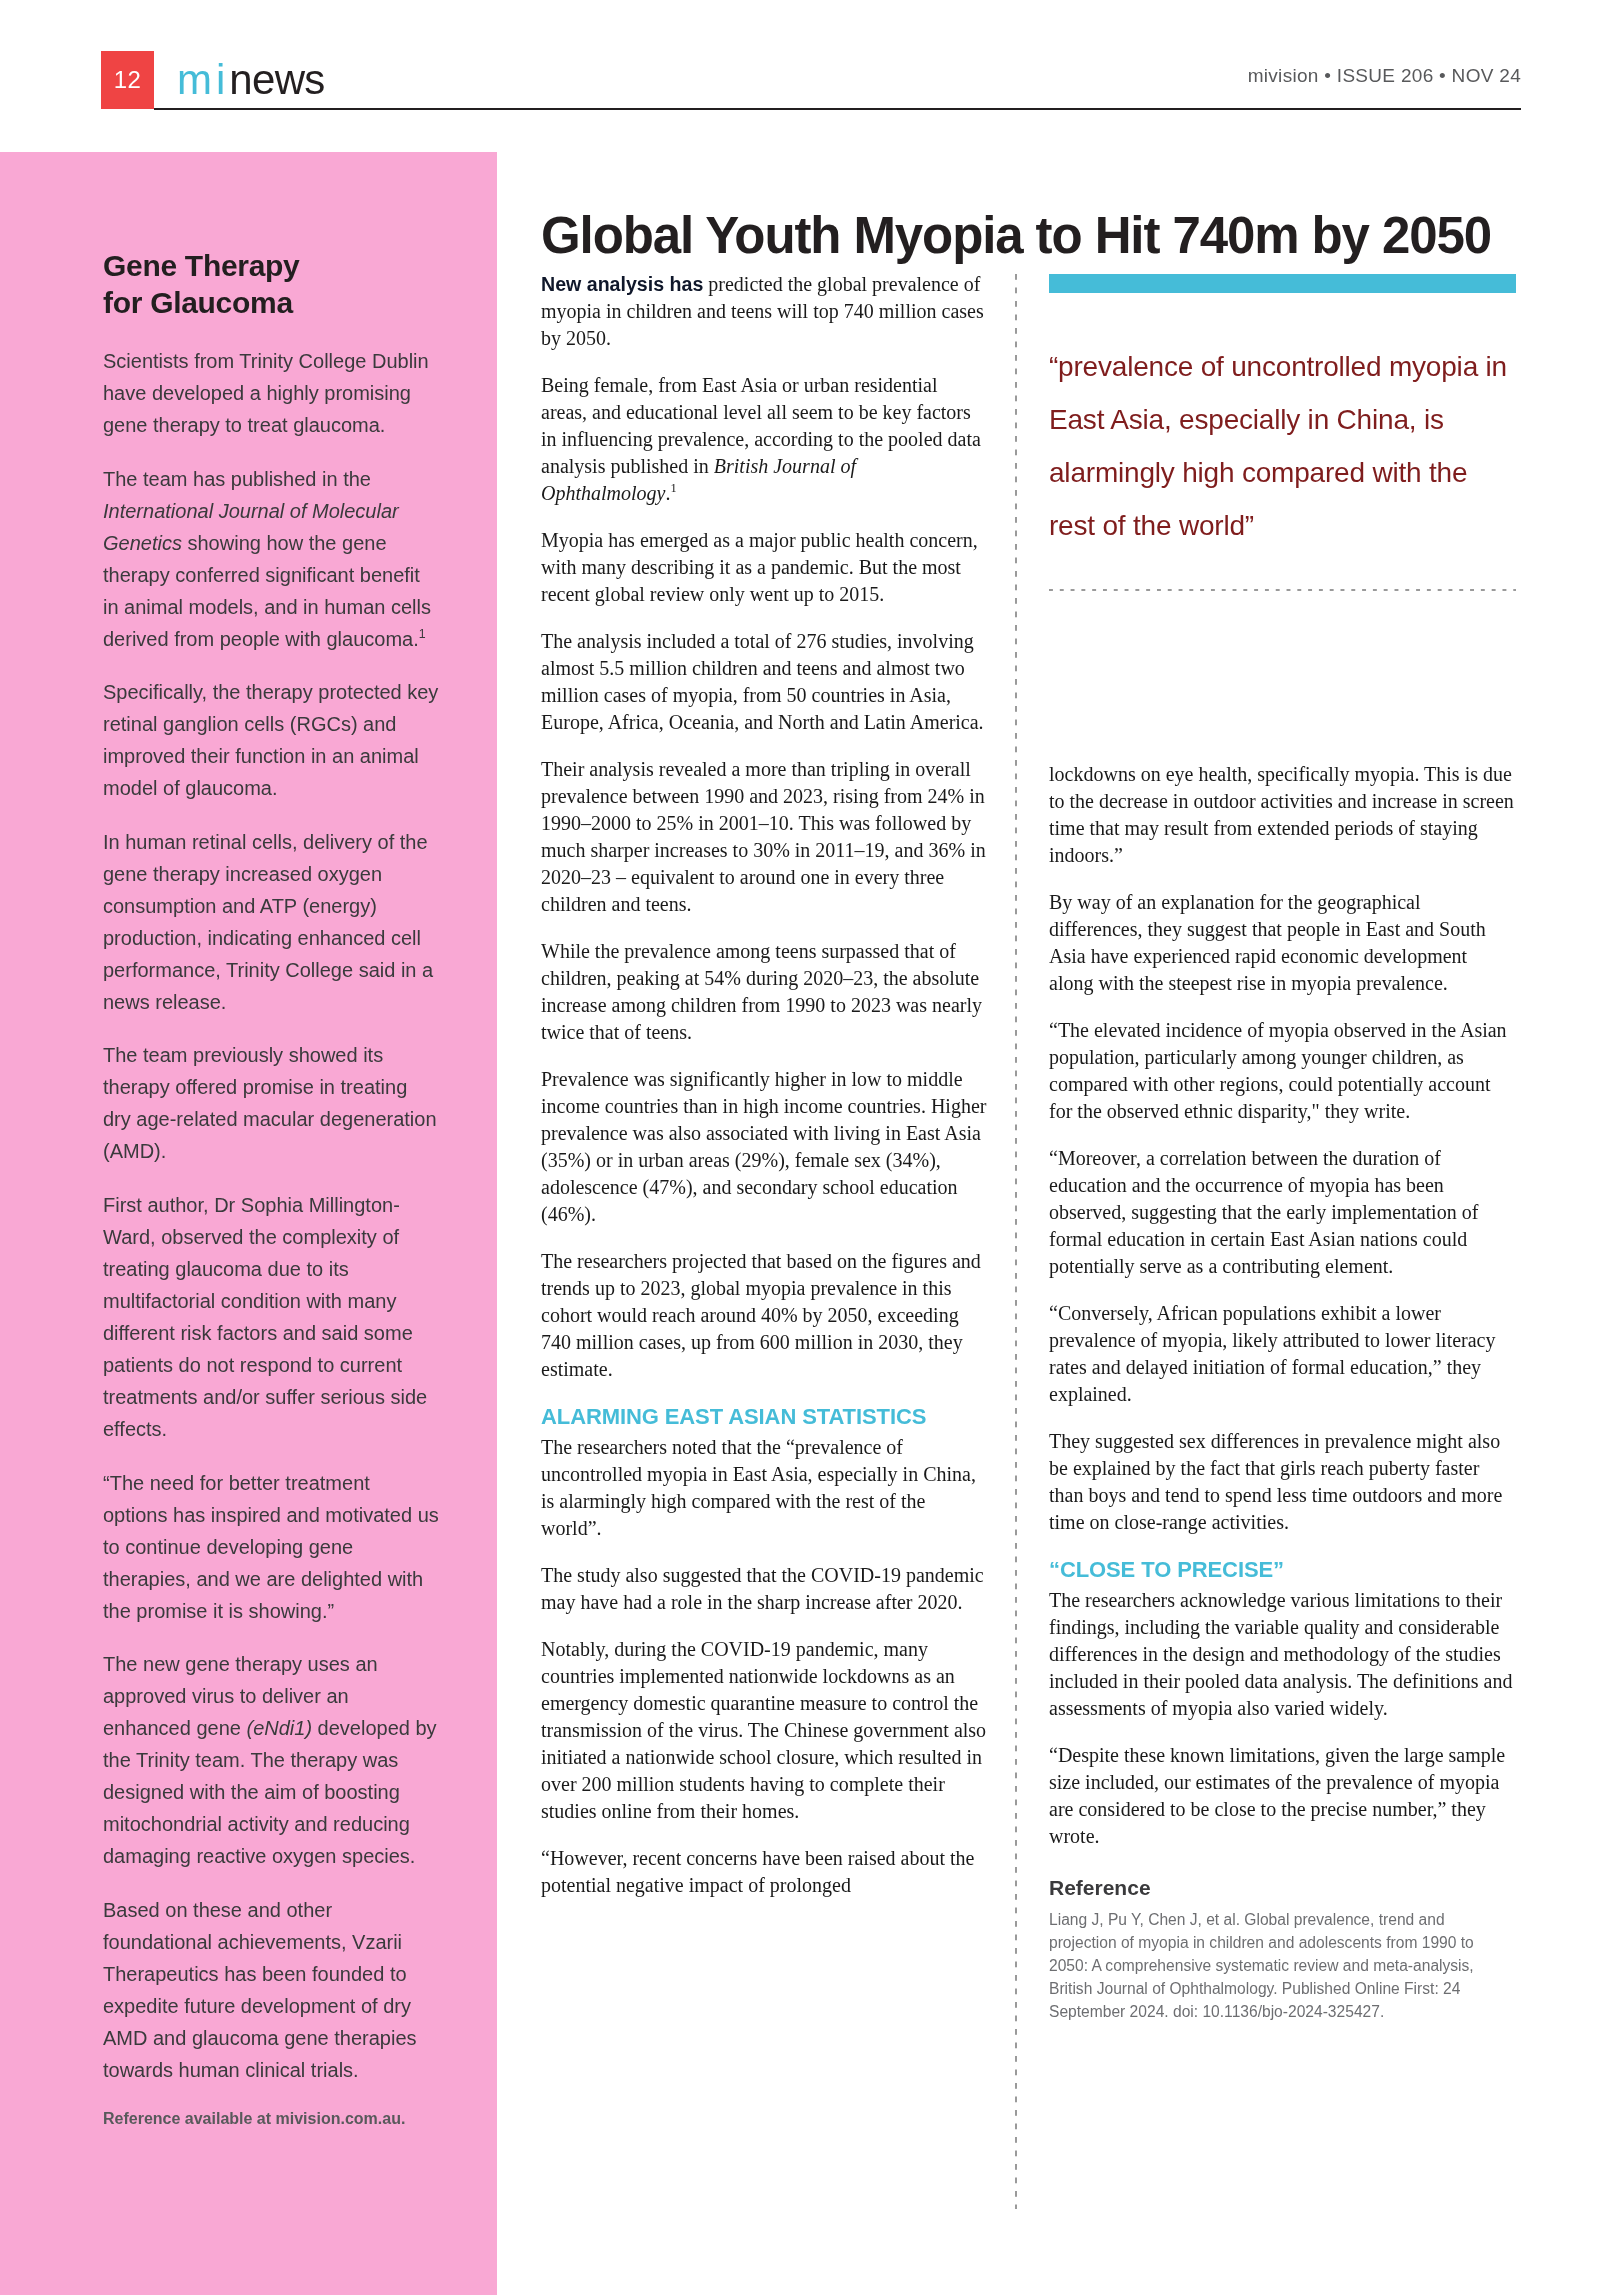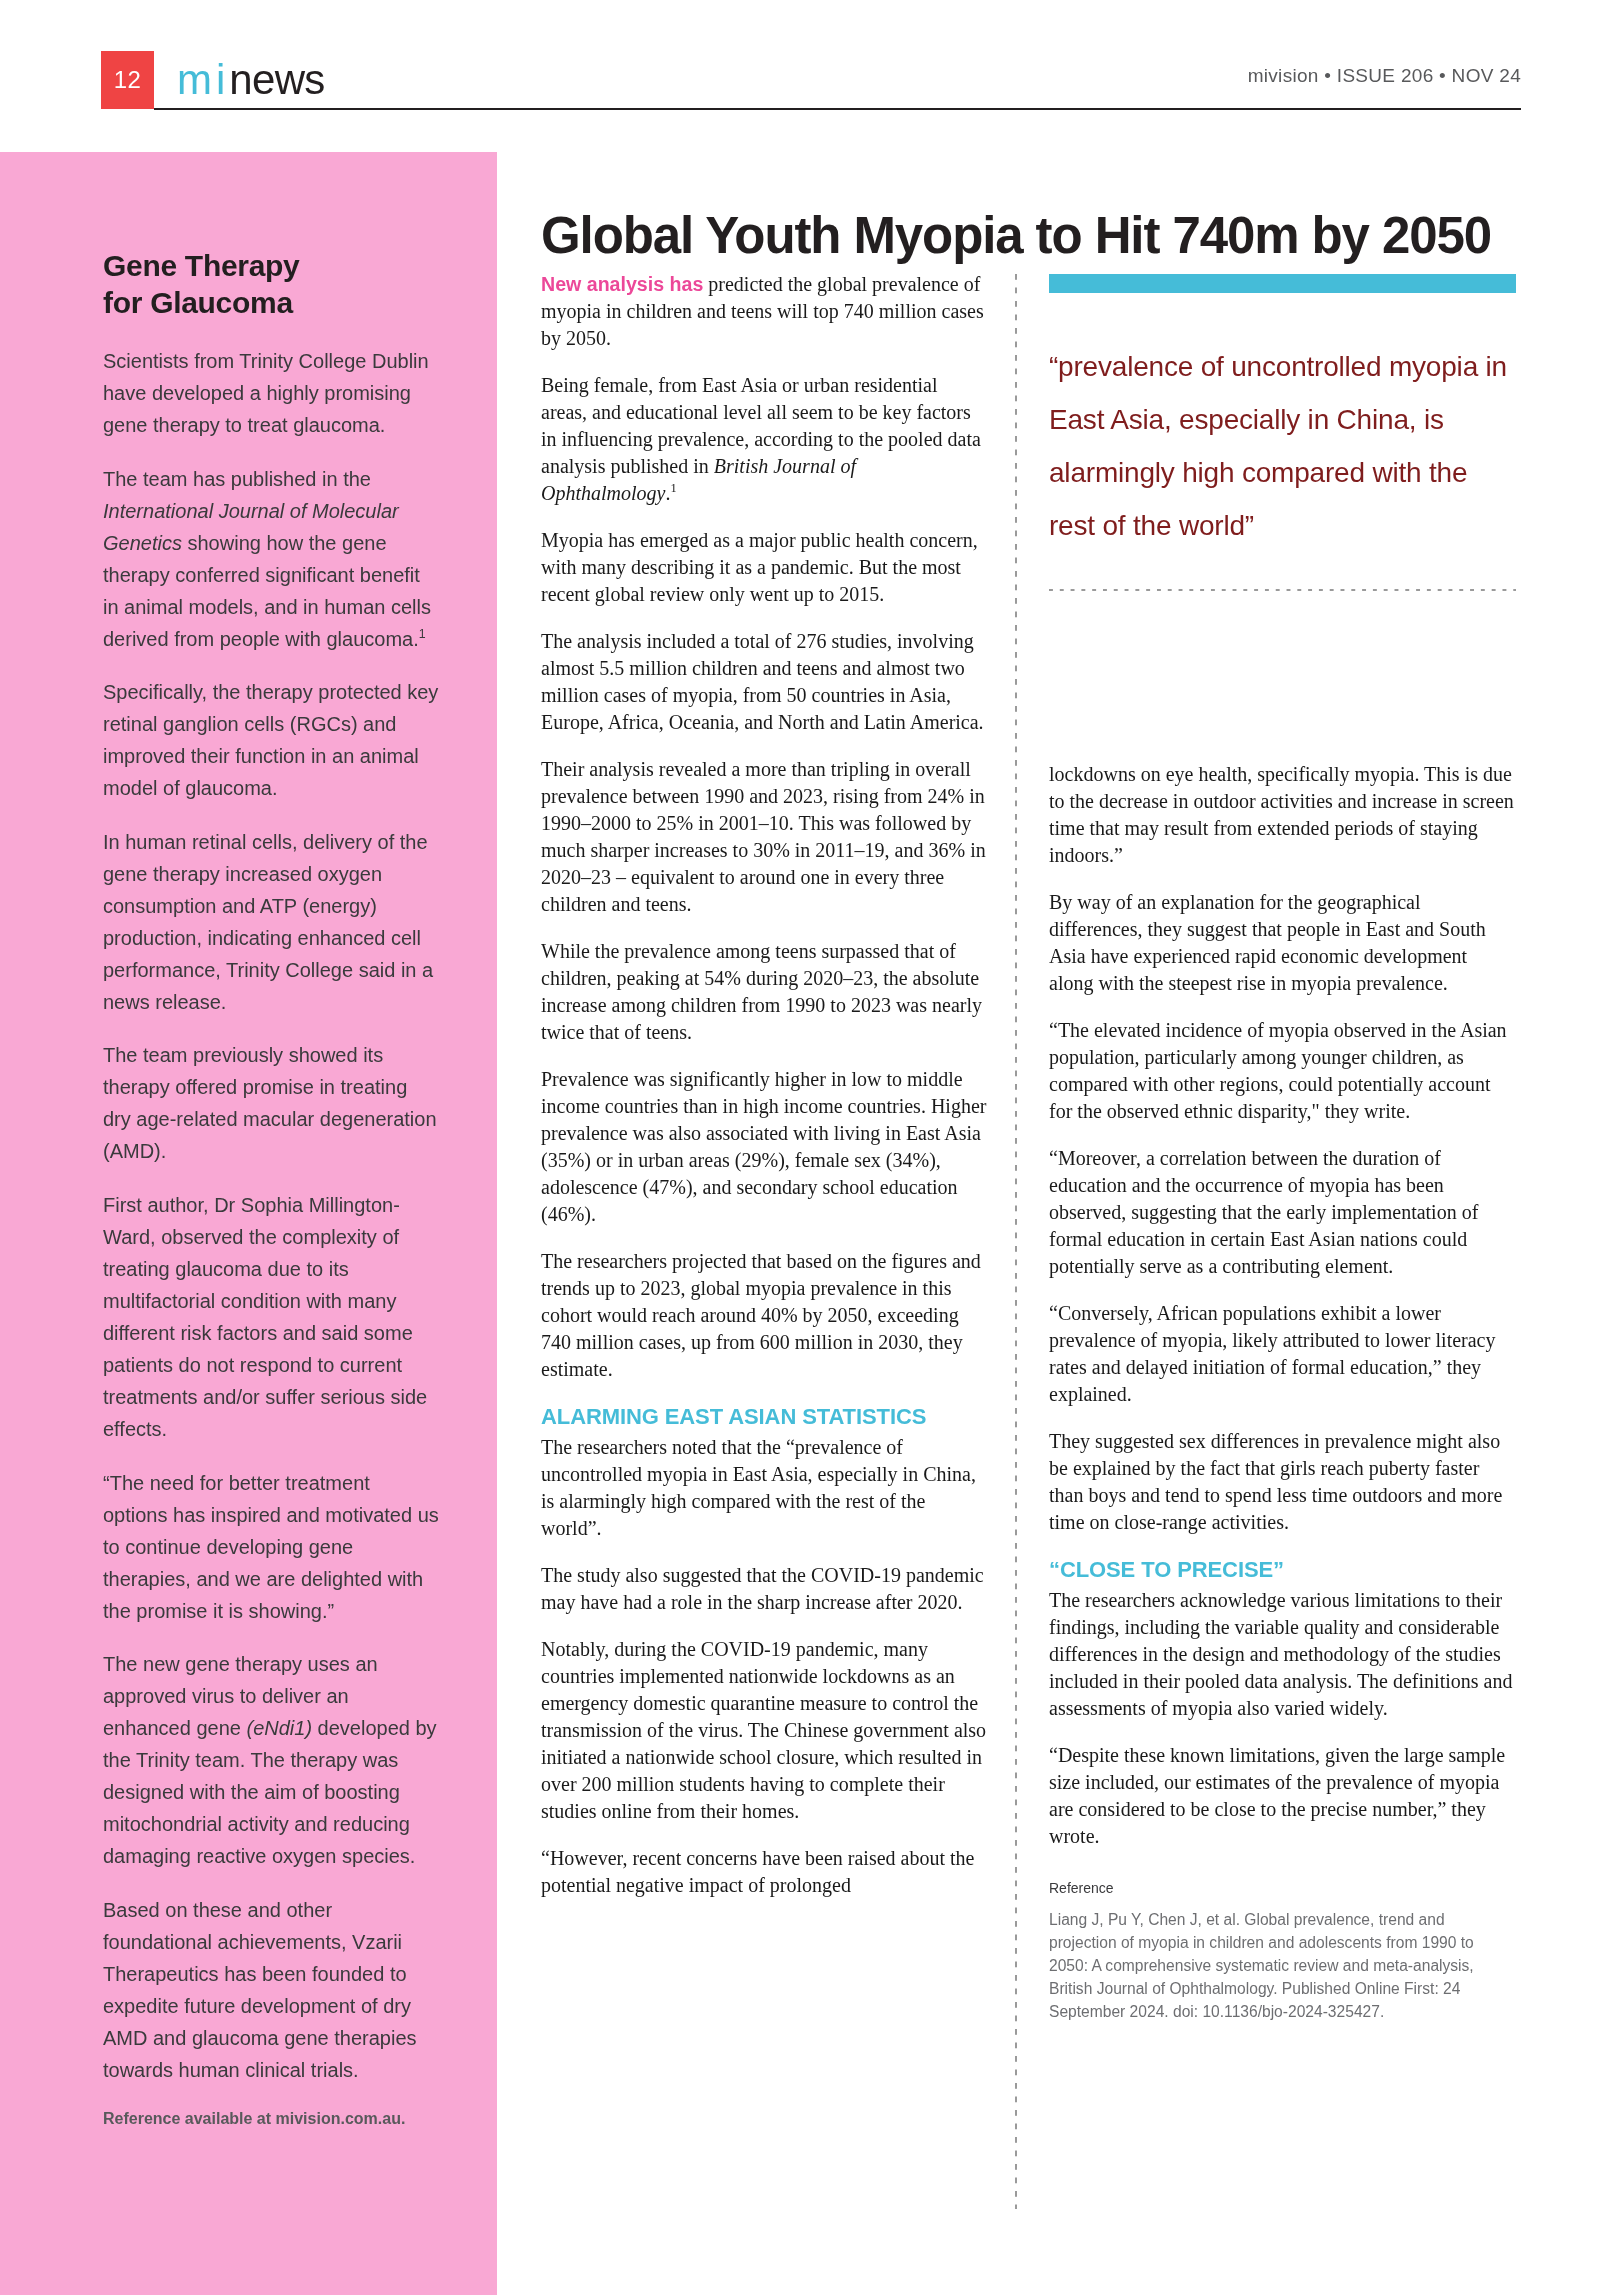--- a/index.html
+++ b/index.html
@@ -82,21 +82,21 @@
     font-family:"Liberation Serif", serif;
   }
   #col-mid { left:541px; width:447px; }
 
   .col p {
     margin:0 0 20px 0;
     font-size:20px; line-height:27px;
     color:#1a1a1a; text-align:left;
   }
   .col em { font-style:italic; }
-  .lead-in { color:#ec4899; font-weight:700; font-family:"Liberation Sans", sans-serif; font-size:19.6px; }
+  .lead-in { color:#0f172a; font-weight:700; font-family:"Liberation Sans", sans-serif; font-size:19.6px; }
 
   h3.section-kicker {
     margin:20px 0 4px 0;
     font-family:"Liberation Sans", sans-serif;
     font-size:22px; line-height:27px;
     font-weight:700; color:#45bcd8;
     letter-spacing:-0.1px;
   }
 
   
@@ -136,21 +136,21 @@
     font-size:20px; line-height:27px; color:#1a1a1a;
   }
 
   
   #reference-block {
     margin-top:28px;
     font-family:"Liberation Sans", sans-serif;
   }
   #reference-block h4 {
     margin:0 0 9.5px 0;
-    font-size:14px; line-height:20px; font-weight:400; color:#3a3a3c;
+    font-size:21px; line-height:20px; font-weight:700; color:#3a3a3c;
   }
   #reference-block p {
     margin:0; font-size:15.6px; line-height:23px;
     color:#6d6e71; font-family:"Liberation Sans", sans-serif;
   }
 </style>
 </head>
 <body>
 
 <div id="masthead">

